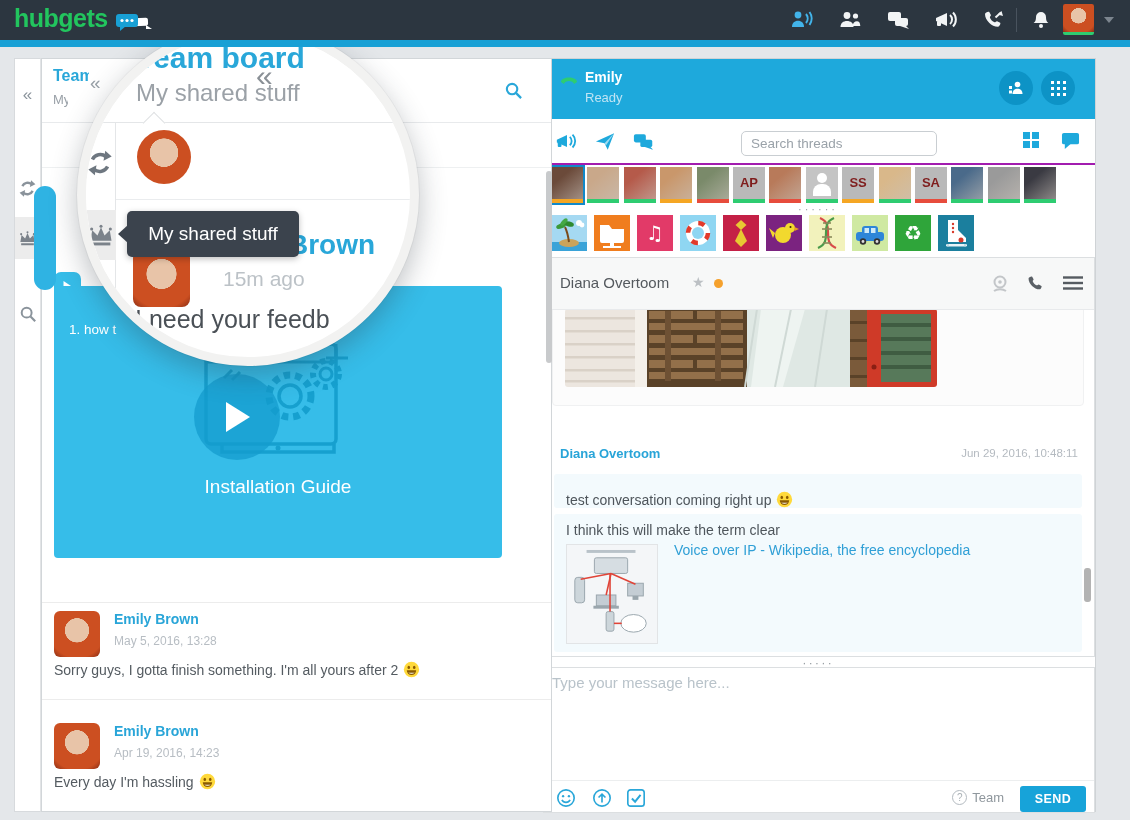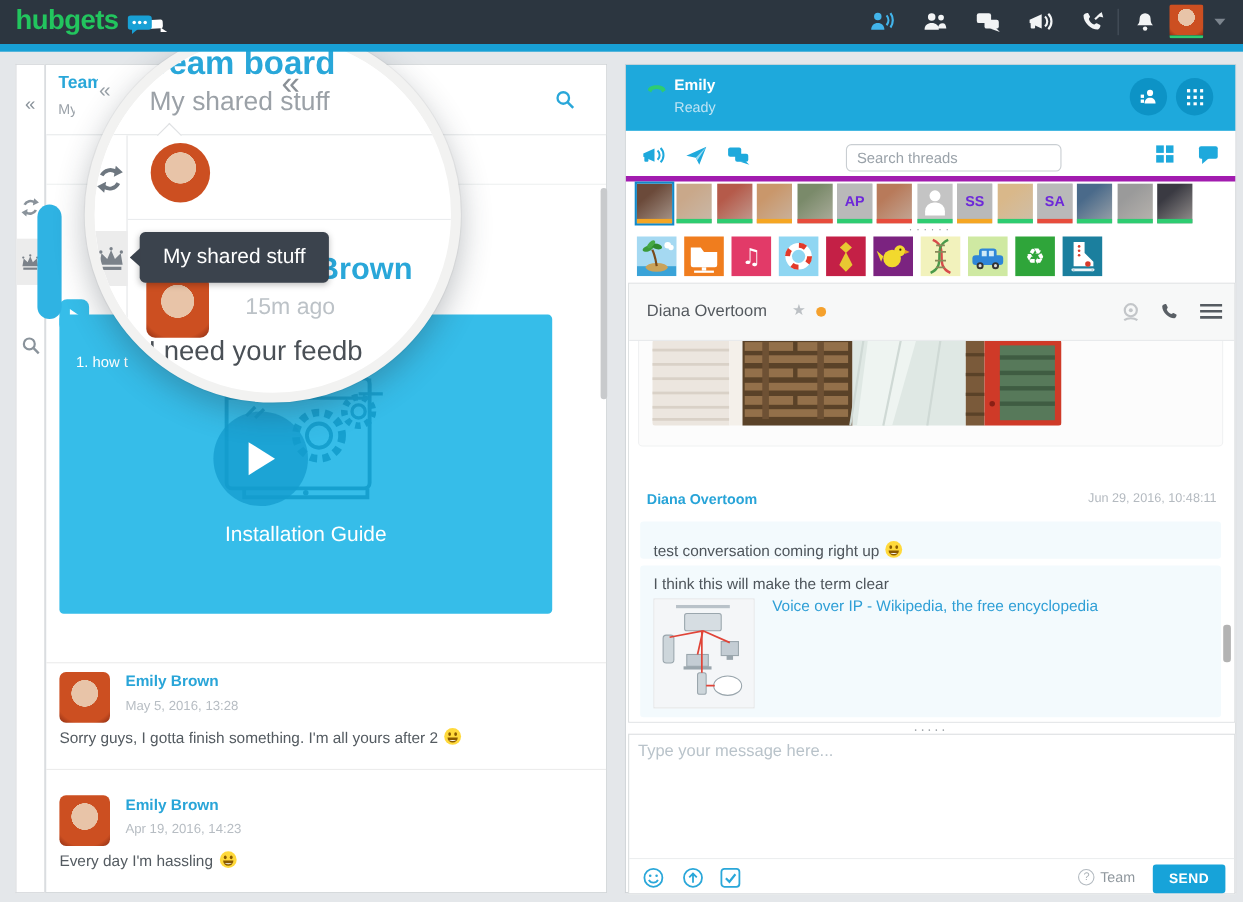--- a/index.html
+++ b/index.html
@@ -80,36 +80,36 @@
   #lens-av2{position:absolute;left:47px;top:217px;width:57px;height:57px;border-radius:8px;
     background:radial-gradient(circle at 50% 42%,#e8c4a8 0 34%,#cc4f21 35% 78%,#8a2d14 100%);}
   #lens-name{position:absolute;left:202px;top:196px;font-size:28px;font-weight:bold;color:#29a7d9;}
   #lens-time{position:absolute;left:137px;top:234px;font-size:21px;color:#bcc2c7;}
   #lens-text{position:absolute;left:49px;top:272px;font-size:25px;color:#4a5056;white-space:nowrap;}
   #lens-tooltip{position:absolute;left:41px;top:178px;width:172px;height:46px;background:#3b434d;border-radius:5px;
     color:#fff;font-size:19px;display:flex;align-items:center;justify-content:center;box-shadow:0 2px 6px rgba(0,0,0,.25);}
   #lens-tooltip:before{content:"";position:absolute;left:-9px;top:14px;border-top:9px solid transparent;border-bottom:9px solid transparent;border-right:10px solid #3b434d;}
 
   
-  #rpanel{position:absolute;left:568px;top:58px;width:556px;height:754px;background:#fff;border:1px solid #cfd3d6;}
+  #rpanel{position:absolute;left:540px;top:58px;width:556px;height:754px;background:#fff;border:1px solid #cfd3d6;}
   #rheader{position:absolute;left:0;top:0;width:554px;height:60px;background:var(--accent);}
   #rheader .name{position:absolute;left:44px;top:10px;color:#fff;font-size:14px;font-weight:bold;}
   #rheader .status{position:absolute;left:44px;top:31px;color:#bfe4f4;font-size:13px;}
   .rh-btn{position:absolute;top:12px;width:34px;height:34px;border-radius:50%;background:#0d93c6;display:flex;align-items:center;justify-content:center;}
-  #rtoolbar{position:absolute;left:0;top:60px;width:554px;height:46px;background:#fff;border-bottom:5px solid #a21caf;}
+  #rtoolbar{position:absolute;left:0;top:60px;width:554px;height:46px;background:#fff;border-bottom:2px solid #a21caf;}
   .rt-ico{position:absolute;top:13px;}
   #search-threads{position:absolute;left:200px;top:12px;width:196px;height:25px;border:1px solid #c9ced2;border-radius:5px;font-size:13.5px;color:#555;padding:0 9px;outline:none;font-family:inherit;}
   #search-threads::placeholder{color:#9aa2a9;}
 
   
   #presence-row{position:absolute;left:10px;top:108px;width:536px;height:38px;display:flex;gap:4.4px;}
   .av{position:relative;width:32px;height:36px;background:#b5b5b5;flex:none;}
   .av .st{position:absolute;left:0;bottom:0;width:100%;height:4px;display:block;}
   .av.sel{outline:2px solid #1289c9;outline-offset:0;}
-  .av .init{display:block;text-align:center;line-height:32px;color:#6d28d9;font-size:13px;font-weight:bold;background:#b9b9b9;height:32px;}
+  .av .init{display:block;text-align:center;line-height:32px;color:#7f1d1d;font-size:13px;font-weight:bold;background:#b9b9b9;height:32px;}
   .av.gen{background:#c4c4c4;}
   .av.gen:before{content:"";position:absolute;left:11px;top:6px;width:10px;height:10px;border-radius:50%;background:#fff;}
   .av.gen:after{content:"";position:absolute;left:7px;top:17px;width:18px;height:12px;border-radius:8px 8px 0 0;background:#fff;}
   #presence-dots{position:absolute;left:0;top:144px;width:554px;text-align:center;font-size:11px;letter-spacing:3px;color:#9aa0a5;}
 
   
   #topics-row{position:absolute;left:10px;top:152px;width:536px;height:40px;display:flex;gap:7px;align-items:flex-end;}
   .tile{width:36px;height:36px;flex:none;display:flex;align-items:center;justify-content:center;overflow:hidden;}
   .tchar{font-family:"DejaVu Sans",sans-serif;font-size:20px;color:#fff;line-height:1;}
 

